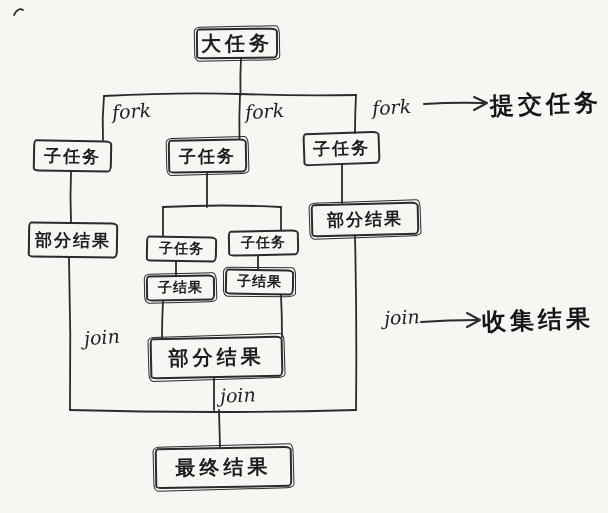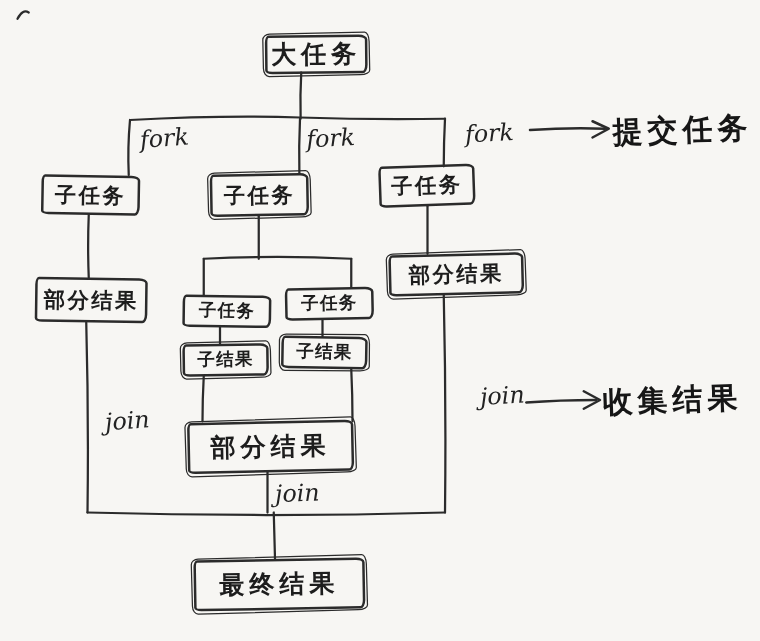--- a/index.html
+++ b/index.html
@@ -76,21 +76,21 @@
         <path d="M424,104 Q455,102 484,103"></path>
         <path d="M474,97 L487,103 L474,110"></path>
       </g>
       <g>
         <path d="M421,322 Q448,320 477,320"></path>
         <path d="M467,313 L480,320 L467,327"></path>
       </g>
     </g>
   </svg>
 
-  <div class="node double big" style="left:212px;top:28px;width:82px;height:31px;transform:rotate(-0.6deg);text-align:right;">大任务</div>
+  <div class="node double big" style="left:196px;top:28px;width:82px;height:31px;transform:rotate(-0.6deg);text-align:right;">大任务</div>
 
   <div class="node" style="left:33px;top:140px;width:79px;height:32px;transform:rotate(1deg);">子任务</div>
 
   <div class="node double" style="left:168px;top:139px;width:79px;height:34px;transform:rotate(-1deg);">子任务</div>
 
   <div class="node" style="left:303px;top:132px;width:77px;height:33px;transform:rotate(-2deg);">子任务</div>
 
   <div class="node" style="left:28px;top:222px;width:90px;height:36px;transform:rotate(0.8deg);border-width:2.4px;">部分结果</div>
 
   <div class="node double" style="left:311px;top:203px;width:108px;height:33px;transform:rotate(-1.4deg);">部分结果</div>

